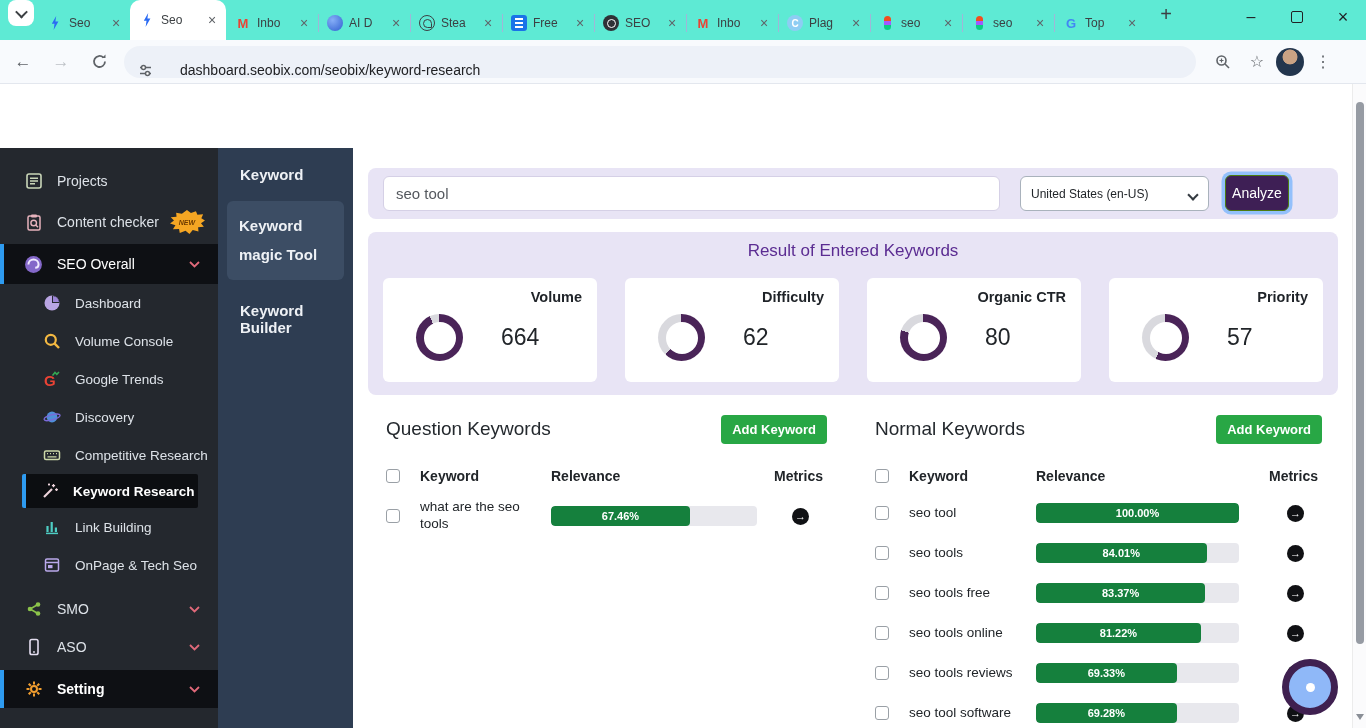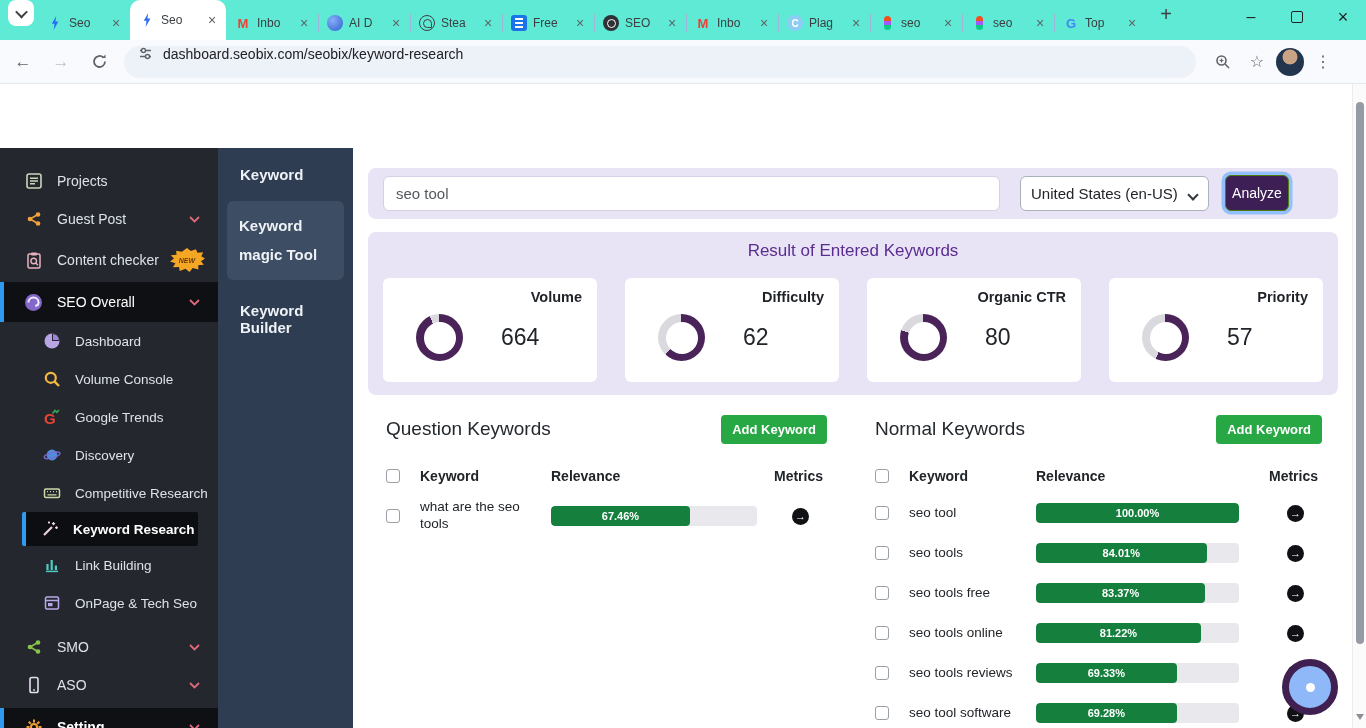--- a/index.html
+++ b/index.html
@@ -38,21 +38,21 @@
   .fav-openai-dark::before { content:""; width:7px; height:7px; border:1.5px solid #fff; border-radius:50%; }
   .fav-c-blue { background:#8ecdf3; border-radius:50%; }
   .fav-c-blue::before { content:"C"; color:#fff; font-size:10px; font-weight:800; }
   .fav-figma::before { content:""; width:7px; height:14px; border-radius:3.5px; background:linear-gradient(180deg, #f24e1e 0 34%, #a259ff 34% 67%, #0acf83 67% 100%); }
   .fav-google::before { content:"G"; font-weight:800; font-size:13px; color:#4285f4; }
 
   
   .toolbar { position:absolute; left:0; top:40px; width:1366px; height:44px; background:#f8fafd; border-bottom:1px solid #e3e7ee; display:flex; align-items:center; }
   .nav-ico { width:30px; height:30px; display:flex; align-items:center; justify-content:center; font-size:17px; color:#5f6368; margin-left:8px; flex:none; }
   .nav-ico.disabled { color:#bdc1c6; }
-  .omnibox { height:32px; flex:1; max-width:1072px; margin-left:10px; background:#edf1f8; border-radius:16px; display:flex; align-items:flex-start; padding:0 14px; gap:10px; }
+  .omnibox { height:32px; flex:1; max-width:1072px; margin-left:10px; background:#edf1f8; border-radius:16px; display:flex; align-items:flex-end; padding:0 14px; gap:27px; }
   .url-text { font-size:14px; color:#202124; }
   .right-icons { display:flex; align-items:center; gap:4px; margin-left:12px; margin-right:6px; }
   .ri { width:30px; height:30px; display:flex; align-items:center; justify-content:center; color:#5f6368; font-size:16px; flex:none; }
   .avatar-photo { width:28px; height:28px; border-radius:50%; background:radial-gradient(circle at 50% 32%, #caa284 30%, #23354d 33%); flex:none; }
 
   
   .appheader { position:absolute; left:0; top:84px; width:1366px; height:64px; background:#fff; }
   .hamburger { position:absolute; left:24px; top:109px; width:19px; height:14px; display:flex; flex-direction:column; justify-content:space-between; }
   .hamburger i { height:2.6px; background:#4a3ff0; border-radius:2px; }
   .logo { position:absolute; left:63px; top:99px; font-size:30px; font-weight:800; color:#1b2653; letter-spacing:.5px; display:flex; align-items:center; }
@@ -89,21 +89,21 @@
   
   .subsidebar { position:absolute; left:218px; top:148px; width:135px; height:580px; background:#2e3d52; color:#eef1f5; font-weight:700; font-size:15px; }
   .sub-item { padding:18px 10px 6px 22px; }
   .sub-item.active-block { margin:12px 9px 4px 9px; padding:10px 12px; background:#3c4d64; border-radius:6px; line-height:1.95; }
 
   
   .main { position:absolute; left:353px; top:148px; width:999px; height:580px; background:#fff; overflow:hidden; }
   .search-panel { position:absolute; left:15px; top:20px; width:970px; height:51px; background:#e8e4f5; border-radius:8px; }
   .kw-input { position:absolute; left:15px; top:8px; width:617px; height:35px; background:#fff; border:1px solid #d5d0e6; border-radius:6px; font-size:15px; color:#54585e; padding:0 12px; font-family:"Liberation Sans",sans-serif; }
   .locale-select { position:absolute; left:652px; top:8px; width:189px; height:35px; background:#fff; border:1px solid #a9b2bc; border-radius:6px; display:flex; align-items:center; padding:0 10px; }
-  .locale-select .val { flex:1; font-size:15px; color:#212529; }
+  .locale-select .val { flex:1; font-size:12px; color:#212529; }
   .locale-select .chev::before { border-color:#343a40; border-width:2px; }
   .analyze-btn { position:absolute; left:857px; top:7px; width:64px; height:36px; background:#3e1f55; color:#fff; font-size:14px; border:1px solid #4d7c0f; border-radius:6px; box-shadow:0 0 0 3.5px #93c0fb; display:flex; align-items:center; justify-content:center; font-family:Liberation Sans, sans-serif; }
 
   .results-panel { position:absolute; left:15px; top:84px; width:970px; height:163px; background:#e8e4f5; border-radius:8px; }
   .results-title { text-align:center; padding-top:9px; font-size:17px; color:#5b2c92; font-weight:500; }
   .cards { position:absolute; left:15px; right:15px; top:46px; display:flex; gap:28px; }
   .mcard { flex:1; height:104px; background:#fff; border-radius:6px; padding:11px 15px;text-align:right; }
   .mcard .mlabel { font-size:14.5px; font-weight:700; color:#1f2328; }
   .mcard .mbody { display:flex; align-items:center; gap:38px; margin-top:9px; padding-left:18px; }
   .donut { width:47px; height:47px; border-radius:50%; position:relative; }
@@ -283,36 +283,20 @@
 <div class="sidebar">
   <div class="srow">
     <span class="sicon">
         <svg width="18" height="18" viewBox="0 0 18 18">
           <rect x="2" y="2" width="14" height="14" rx="2" fill="none" stroke="#c9d6b8" stroke-width="1.6"></rect>
           <path d="M5 6.2h8M5 9h8M5 11.8h5" stroke="#c9d6b8" stroke-width="1.4"></path>
         </svg>
       </span>
     <span class="slabel">Projects</span>
   </div>
-  <div class="srow">
-    <span class="sicon">
-        <svg width="18" height="18" viewBox="0 0 18 18">
-          <path d="M12 5L6 8.5M6 9.5l6 3.5" stroke="#f2a33c" stroke-width="1.5"></path>
-          <circle cx="13" cy="4.5" r="2.3" fill="#f2a33c"></circle>
-          <circle cx="5" cy="9" r="2.3" fill="#f2a33c"></circle>
-          <circle cx="13" cy="13.5" r="2.3" fill="#f2a33c"></circle>
-        </svg>
-      </span>
-    <span class="slabel">Guest Post</span>
-    <span class="schev">
-        <svg class="schev-svg" viewBox="0 0 11 7">
-          <path d="M1 1l4.5 4.5L10 1" fill="none" stroke="#e0697a" stroke-width="1.8"></path>
-        </svg>
-      </span>
-  </div>
   <div class="srow" style="height:44px;">
     <span class="sicon">
         <svg width="18" height="18" viewBox="0 0 18 18">
           <rect x="3" y="3" width="12" height="14" rx="1.5" fill="none" stroke="#e7b3bd" stroke-width="1.5"></rect>
           <rect x="6" y="1.5" width="6" height="3" rx="1" fill="#e7b3bd"></rect>
           <circle cx="8.7" cy="10" r="2.8" fill="none" stroke="#e7b3bd" stroke-width="1.4"></circle>
           <path d="M10.8 12l2.2 2.2" stroke="#e7b3bd" stroke-width="1.4"></path>
         </svg>
       </span>
     <span class="slabel" style="flex:none">Content checker</span>

